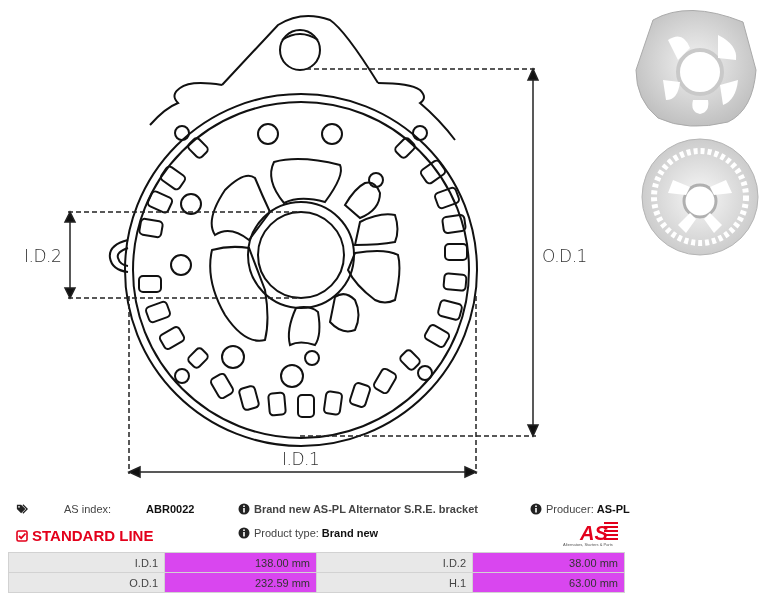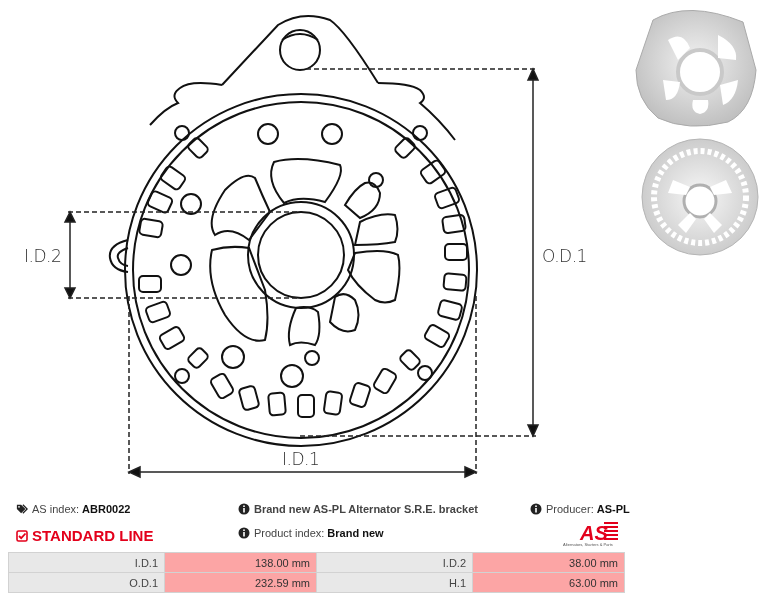--- a/index.html
+++ b/index.html
@@ -8,31 +8,31 @@
   #drawing { position: absolute; left: 0; top: 0; width: 620px; height: 495px; }
   .dim-label { font-family: "DejaVu Sans", sans-serif; font-size: 17px; fill: #333; font-weight: 300; letter-spacing: -0.5px; }
   .photo { position: absolute; left: 628px; width: 140px; }
   #photo-top { top: 0; height: 135px; }
   #photo-bottom { top: 135px; height: 125px; }
 
   .info-row { position: absolute; font-size: 11px; display: flex; align-items: center; white-space: nowrap; }
   .info-row .ico { display: inline-block; width: 12px; height: 12px; margin-right: 4px; }
   .info-row .val { font-weight: bold; color: #111; margin-left: 3px; text-align: center; }
   .info-row .lbl { color: #444; }
-  #as-index { left: 16px; top: 503px; }
+  #as-index { left: 16px; top: 503px; gap: 32px; }
   #standard-line { left: 16px; top: 527px; color: #e3001b; font-weight: bold; font-size: 15px; }
   #description { left: 238px; top: 503px; font-weight: bold; }
   #product-type { left: 238px; top: 527px; }
   #producer { left: 530px; top: 503px; }
   #logo { position: absolute; left: 560px; top: 520px; width: 64px; height: 28px; }
 
   #spec-table { position: absolute; left: 8px; top: 552px; border-collapse: collapse; font-size: 11px; }
   #spec-table td { border: 1px solid #d2d2d2; height: 20px; padding: 0 6px; text-align: right; color: #444; }
   #spec-table td.k { background: #e8e8e8; }
-  #spec-table td.v { background: #fca5a5; color: #333; }
+  #spec-table td.v { background: #d946ef; color: #333; }
 </style>
 </head>
 <body>
 
 <svg id="drawing" viewBox="0 0 620 495" xmlns="http://www.w3.org/2000/svg">
   <g fill="none" stroke="#111" stroke-width="2">
 
     <path d="M 222 85 L 278 25 Q 302 10 330 20 Q 345 30 378 83"></path>
     <circle cx="300" cy="50" r="20"></circle>
     <path d="M 282 40 Q 300 28 318 40"></path>
@@ -177,21 +177,21 @@
       <circle cx="6" cy="3.2" r="0.9" fill="#fff"></circle>
     </svg>
   <span class="lbl">Brand new AS-PL Alternator S.R.E. bracket</span>
 </div>
 <div class="info-row" id="product-type">
   <svg class="ico" viewBox="0 0 12 12">
       <circle cx="6" cy="6" r="5.5" fill="#222"></circle>
       <rect x="5.2" y="5" width="1.6" height="4.5" fill="#fff"></rect>
       <circle cx="6" cy="3.2" r="0.9" fill="#fff"></circle>
     </svg>
-  <span class="lbl">Product index:</span>
+  <span class="lbl">Product type:</span>
   <span class="val">Brand new</span>
 </div>
 <div class="info-row" id="producer">
   <svg class="ico" viewBox="0 0 12 12">
       <circle cx="6" cy="6" r="5.5" fill="#222"></circle>
       <rect x="5.2" y="5" width="1.6" height="4.5" fill="#fff"></rect>
       <circle cx="6" cy="3.2" r="0.9" fill="#fff"></circle>
     </svg>
   <span class="lbl">Producer:</span>
   <span class="val">AS-PL</span>

